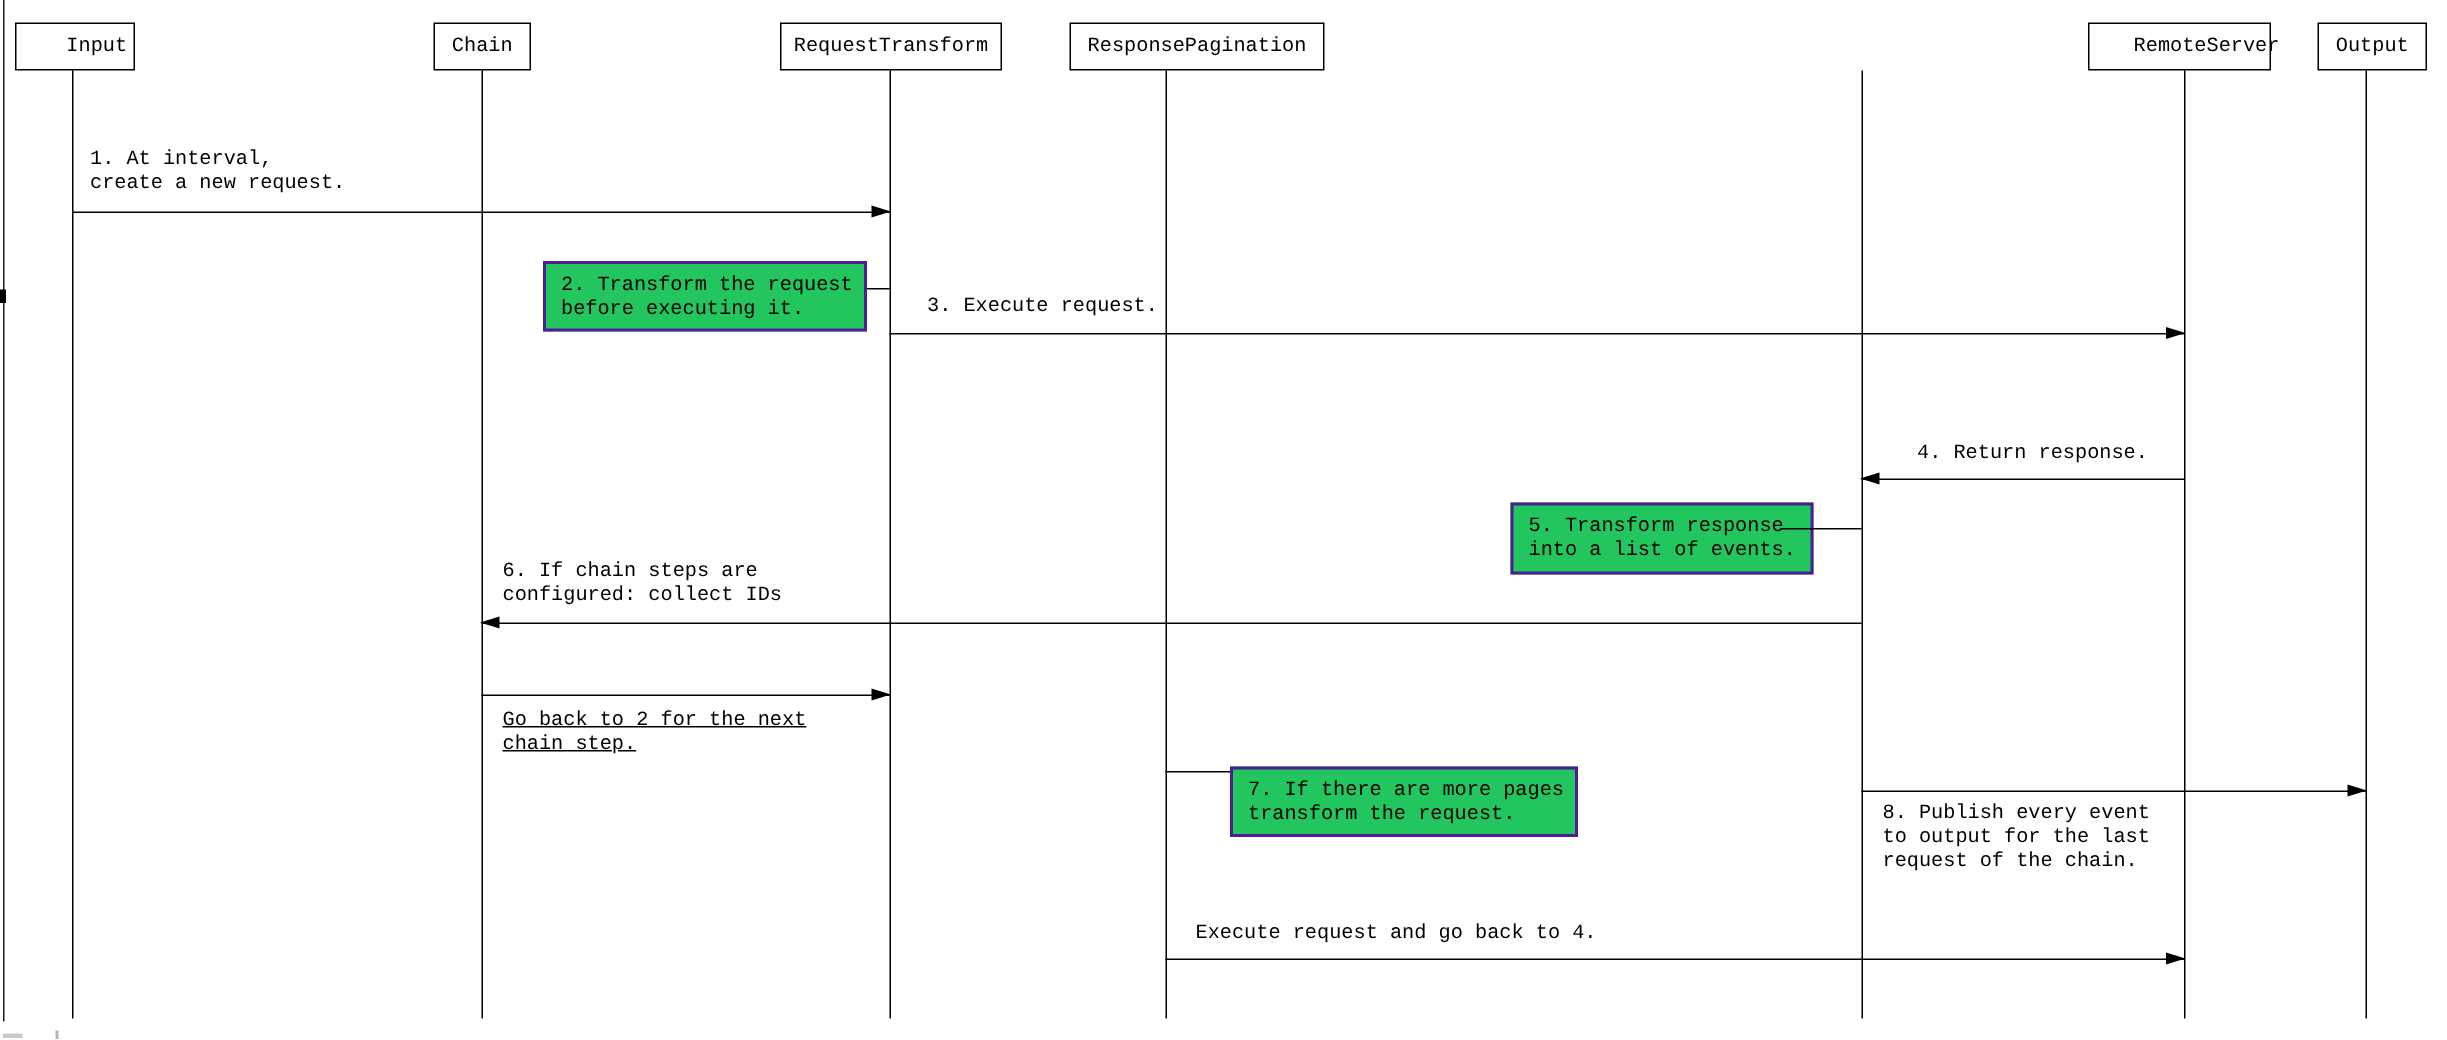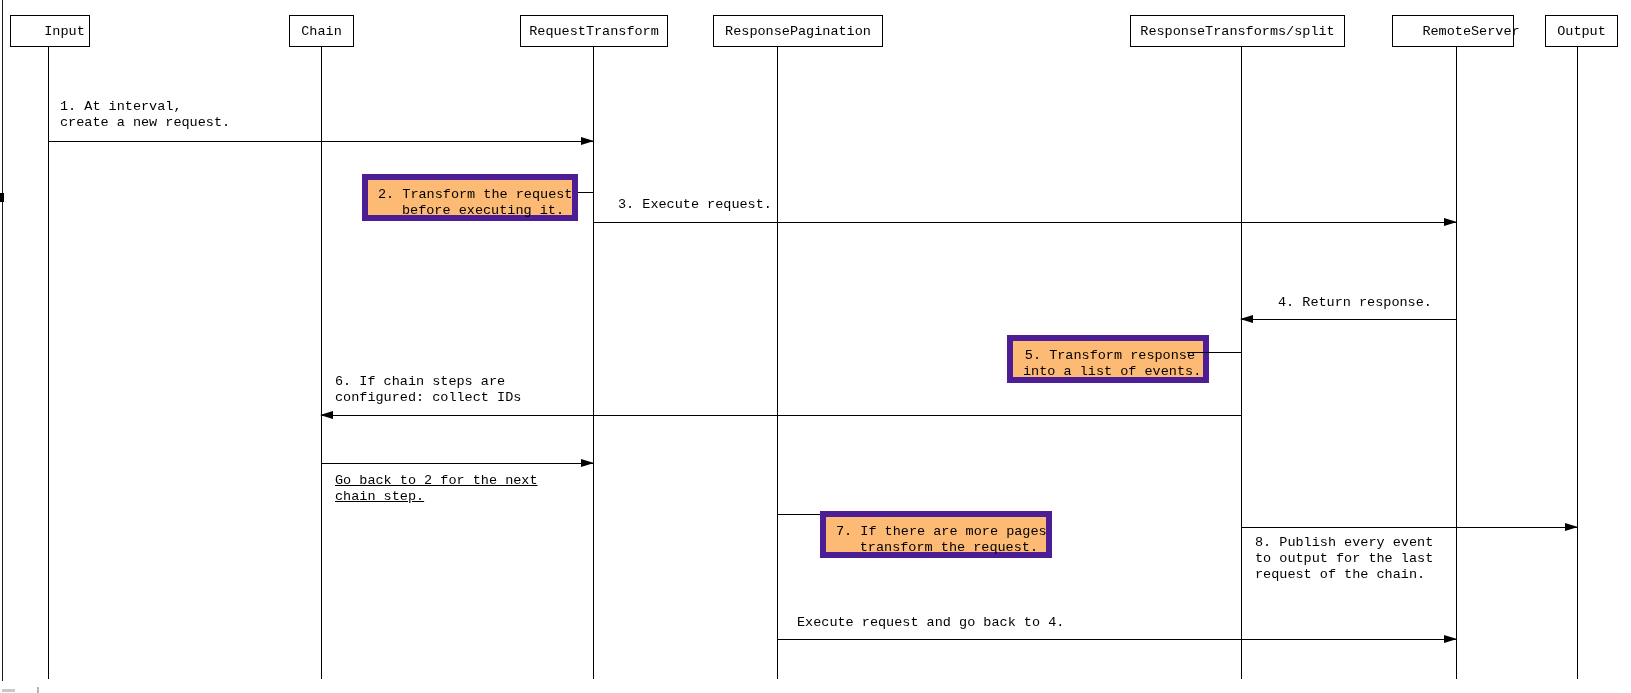--- a/index.html
+++ b/index.html
@@ -32,22 +32,22 @@
   }
   .head-l{
     position:absolute;left:-1px;top:-5px;width:0;height:0;
     border-top:4.5px solid transparent;border-bottom:4.5px solid transparent;
     border-right:13px solid #000;
   }
   .mlabel{
     position:absolute;line-height:16px;white-space:pre;
   }
   .note{
-    position:absolute;box-sizing:border-box;border:6px solid #4c1d95;background:#fdba74;
-    padding:7px 8px 0 10px;line-height:16px;white-space:pre;text-align:right;
+    position:absolute;box-sizing:border-box;border:2px solid #4c1d95;background:#22c55e;
+    padding:7px 8px 0 10px;line-height:16px;white-space:pre;
   }
   .connector{
     position:absolute;height:0;border-top:1px solid #000;
   }
   .left-border{
     position:absolute;left:2px;top:0;width:1px;height:681px;background:#1a1a1a;
   }
   .left-tick{
     position:absolute;left:0;top:193px;width:4px;height:9px;background:#000;
   }
@@ -65,21 +65,20 @@
 
   <div class="left-border"></div>
   <div class="left-tick"></div>
   <div class="artifact-a"></div>
   <div class="artifact-b"></div>
 
   <div class="pbox" style="left:10px;width:80px;padding-left:29px;"><span>Input</span></div>
   <div class="pbox" style="left:289px;width:65px;"><span>Chain</span></div>
   <div class="pbox" style="left:713px;width:170px;"><span>ResponsePagination</span></div>
   <div class="pbox" style="left:520px;width:148px;"><span>RequestTransform</span></div>
-  <div class="pbox" style="left:1130px;width:215px;"><span>ResponseTransforms/split</span></div>
   <div class="pbox" style="left:1392px;width:122px;padding-left:36px;"><span>RemoteServer</span></div>
   <div class="pbox" style="left:1545px;width:73px;"><span>Output</span></div>
 
   <div class="lifeline" style="left:48px;"></div>
   <div class="lifeline" style="left:321px;"></div>
   <div class="lifeline" style="left:593px;"></div>
   <div class="lifeline" style="left:777px;"></div>
   <div class="lifeline" style="left:1241px;"></div>
   <div class="lifeline" style="left:1456px;"></div>
   <div class="lifeline" style="left:1577px;"></div>

